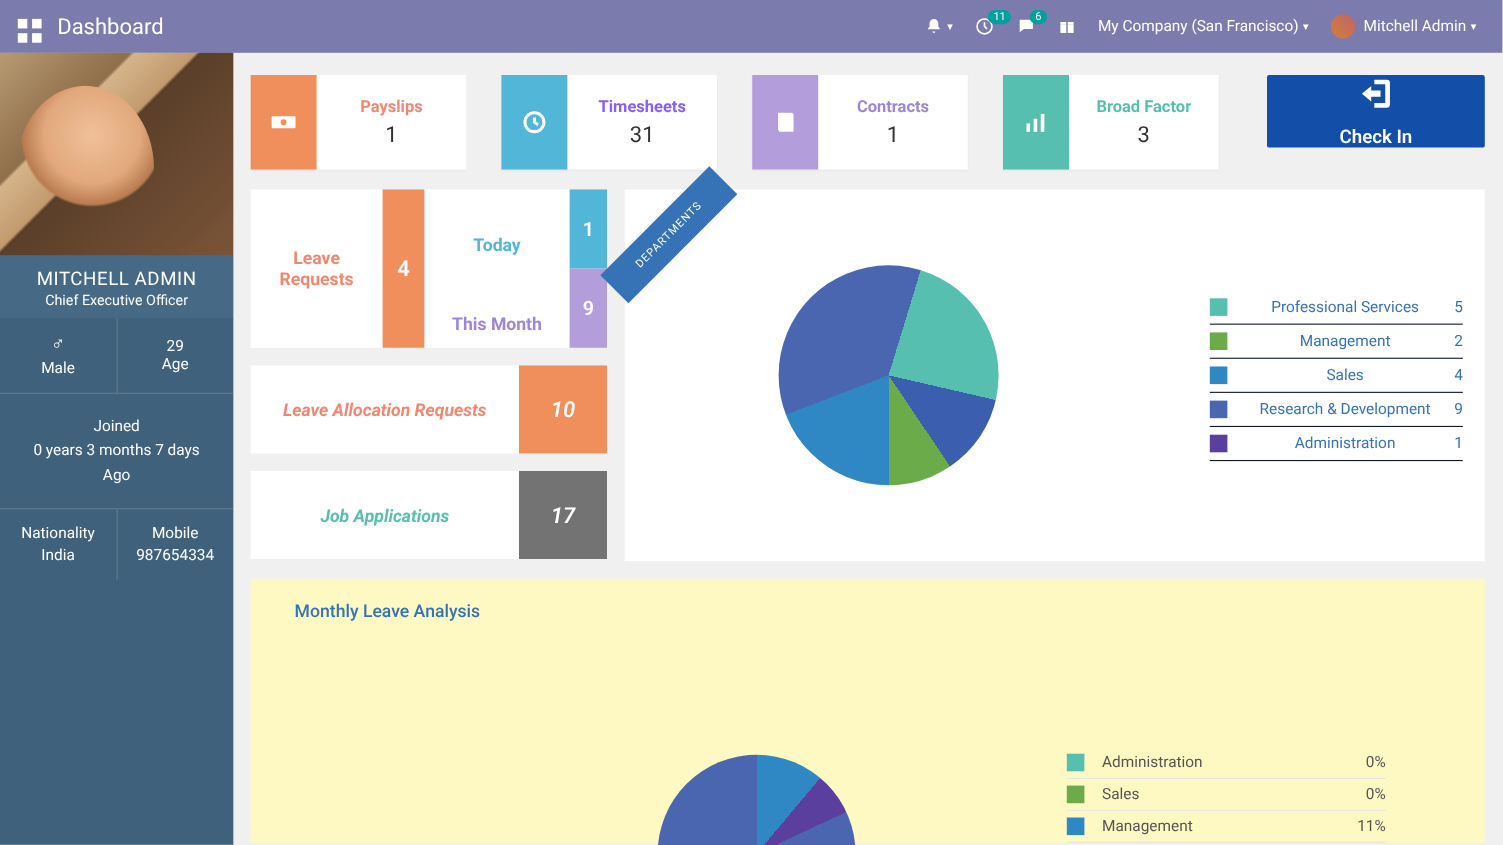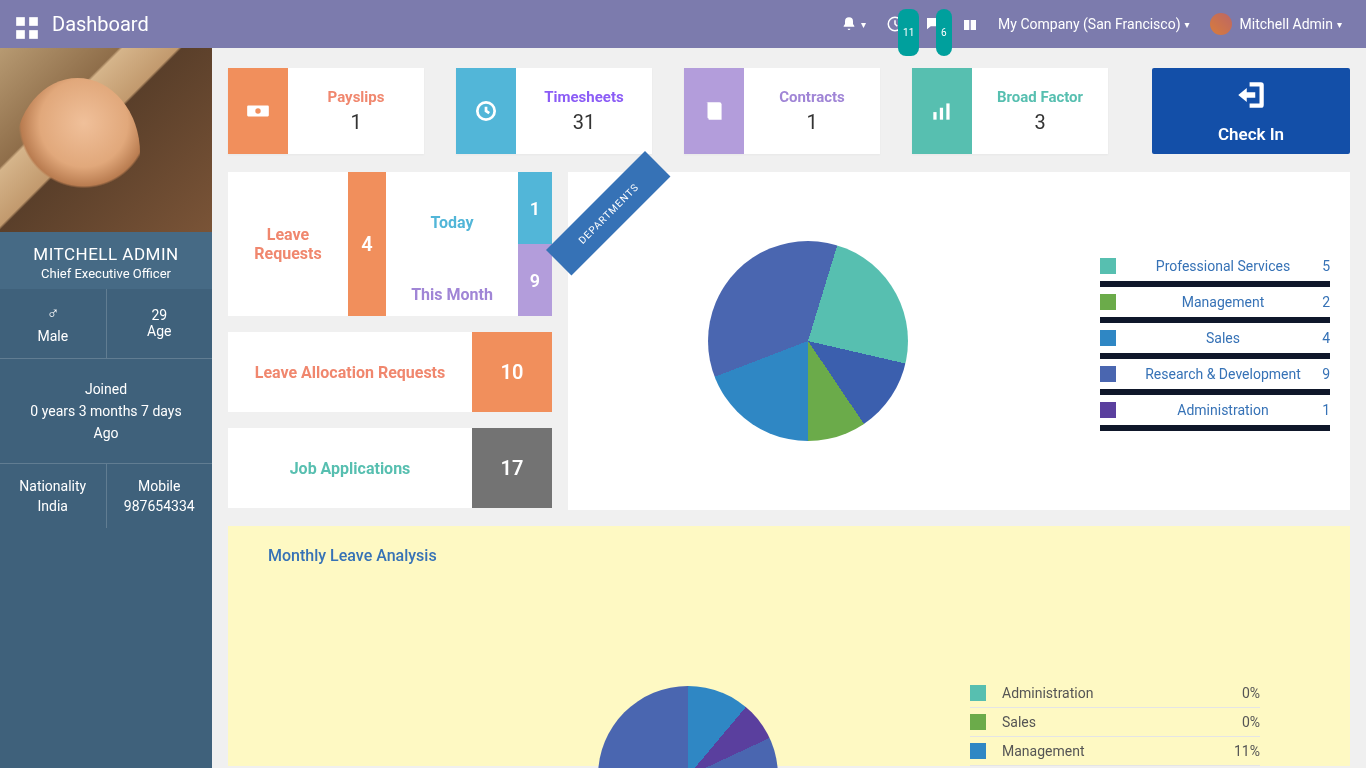--- a/index.html
+++ b/index.html
@@ -9,21 +9,21 @@
 .navbar {
   height: 48px; background: #7c7bad; color: #fff;
   display: flex; align-items: center; padding: 0 14px;
   font-size: 14px;
 }
 .navbar .apps-icon { width: 18px; height: 18px; margin-right: 20px; cursor: pointer; }
 .navbar .title { font-size: 20px; font-weight: 400; }
 .navbar .spacer { flex: 1; }
 .navbar .nav-item { position: relative; margin: 0 10px; cursor: pointer; display: flex; align-items: center; }
 .navbar .caret { margin-left: 4px; font-size: 10px; }
-.navbar .badge { position: absolute; top: -6px; left: 12px; background: #00a09d; color: #fff; font-size: 10px; padding: 18px 5px; border-radius: 8px; text-align: center; }
+.navbar .badge { position: absolute; top: -6px; left: 12px; background: #00a09d; color: #fff; font-size: 10px; padding: 1px 5px; border-radius: 8px; text-align: center; }
 .navbar .avatar { width: 22px; height: 22px; border-radius: 50%; background: linear-gradient(45deg,#d97c3a,#b66); margin-right: 8px; }
 
 
 .layout { display: flex; height: calc(100vh - 48px); }
 
 
 .sidebar { width: 212px; background: #466a85; color: #fff; display: flex; flex-direction: column; }
 .sidebar .photo { width: 212px; height: 184px; object-fit: cover; display:block;
   background: linear-gradient(135deg,#b79a72 0%,#8f6e4a 30%,#d5b48a 31%,#c29a6e 45%,#5a3f2a 46%,#7a5437 100%); }
 .sidebar .photo-wrap { position: relative; }
@@ -60,41 +60,41 @@
 .stat-card .text .val { font-size: 20px; margin-top: 4px; color:#333;}
 .ic-orange { background: #f18f5c; }
 .ic-blue   { background: #52b6d8; }
 .ic-purple { background: #b39ddb; }
 .ic-teal   { background: #57bfb0; }
 .stat-card.blue .lbl{color:#8b5cf6;}
 .stat-card.purple .lbl{color:#a085d6;}
 .stat-card.teal .lbl{color:#57bfb0;}
 
 .checkin-btn {
-  background: #134fa8; color: #fff; width: 198px; height: 86px;
+  background: #134fa8; color: #fff; width: 198px; height: 66px;
   display: flex; flex-direction: column; align-items: center; justify-content: center;
   cursor: pointer; border-radius: 2px; margin-left:auto;
 }
 .checkin-btn .ic { font-size: 34px; font-weight:700;}
 .checkin-btn .txt { font-size: 17px; font-weight: 600; margin-top: 4px;}
 
 
 .second-row { display: flex; gap: 16px; margin-top: 18px;}
 .left-cards { width: 324px; display:flex; flex-direction:column; gap:16px;}
 .leave-card { background:#fff; display:flex; height:144px;}
 .leave-card .namecol{flex:1;display:flex;align-items:center;justify-content:center;color:#f0876e;font-weight:700;text-align:center;border-radius:27px;}
 .leave-card .big-num{width:38px;background:#f18f5c;color:#fff;display:flex;align-items:center;justify-content:center;font-size:20px;font-weight:600;}
 .leave-card .sub{width:166px;display:flex;flex-direction:column;}
 .leave-card .sub .srow{flex:1;display:flex;}
 .leave-card .sub .srow .l{flex:1;display:flex;align-items:center;justify-content:center;font-weight:700;margin-top:28px;}
 .leave-card .sub .srow .r{width:34px;display:flex;align-items:center;justify-content:center;color:#fff;font-size:18px;font-weight:600;}
 .srow.today .l{color:#52b6d8;} .srow.today .r{background:#52b6d8;}
 .srow.month .l{color:#a085d6;} .srow.month .r{background:#b39ddb;}
 
-.simple-card{background:#fff;display:flex;height:80px;}
+.simple-card{background:#fff;display:flex;height:80px;font-style:italic;}
 .simple-card .l{flex:1;display:flex;align-items:center;justify-content:center;font-weight:700;}
 .simple-card .r{width:80px;display:flex;align-items:center;justify-content:center;color:#fff;font-size:20px;font-weight:600;}
 .simple-card.orange .l{color:#f0876e;} .simple-card.orange .r{background:#f18f5c;}
 .simple-card.teal .l{color:#57bfb0;} .simple-card.teal .r{background:#737373;}
 
 
 .pie-card{flex:1;background:#fff;position:relative;padding:20px;height:338px;display:flex;align-items:center;}
 .ribbon{position:absolute;left:-6px;top:18px;width:140px;height:36px;background:#3672b6;color:#fff;
   transform:rotate(-45deg);transform-origin:left top;font-size:10px;letter-spacing:1px;
   display:flex;align-items:center;justify-content:center;top:78px;left:-22px;}
@@ -102,21 +102,21 @@
 .pie{width:200px;height:200px;border-radius:50%;
   background:conic-gradient(
     var(--c5) 0deg 17deg,
     var(--c1) 17deg 103deg,
     var(--c4) 103deg 146deg,
     var(--c2) 146deg 180deg,
     var(--c3) 180deg 249deg,
     var(--c5) 249deg 360deg
   );}
 .legend{margin-left:auto;width:230px;}
-.legend .lrow{display:flex;align-items:center;padding:7px 0;border-bottom:6px solid #0f172a;font-size:14px;}
+.legend .lrow{display:flex;align-items:center;padding:7px 0;border-bottom:1px solid #0f172a;font-size:14px;}
 .legend .sw{width:16px;height:16px;margin-right:20px;}
 .legend .lbl{flex:1;text-align:center;color:#3672b6;}
 .legend .ct{color:#3672b6;width:20px;text-align:right;}
 
 
 .monthly-card{background:#fef9c3;margin-top:16px;padding:20px 40px;height:240px;position:relative;}
 .monthly-card h3{color:#3672b6;font-weight:500;font-size:16px;margin-bottom:70px;}
 .monthly-card .pie2{width:180px;height:180px;border-radius:50%;position:absolute;left:370px;bottom:-100px;
   background:conic-gradient(#2f87c4 0deg 40deg,#5a3f9e 40deg 65deg,#4a66b0 65deg 360deg);}
 .legend2{position:absolute;right:90px;bottom:0;width:290px;}

